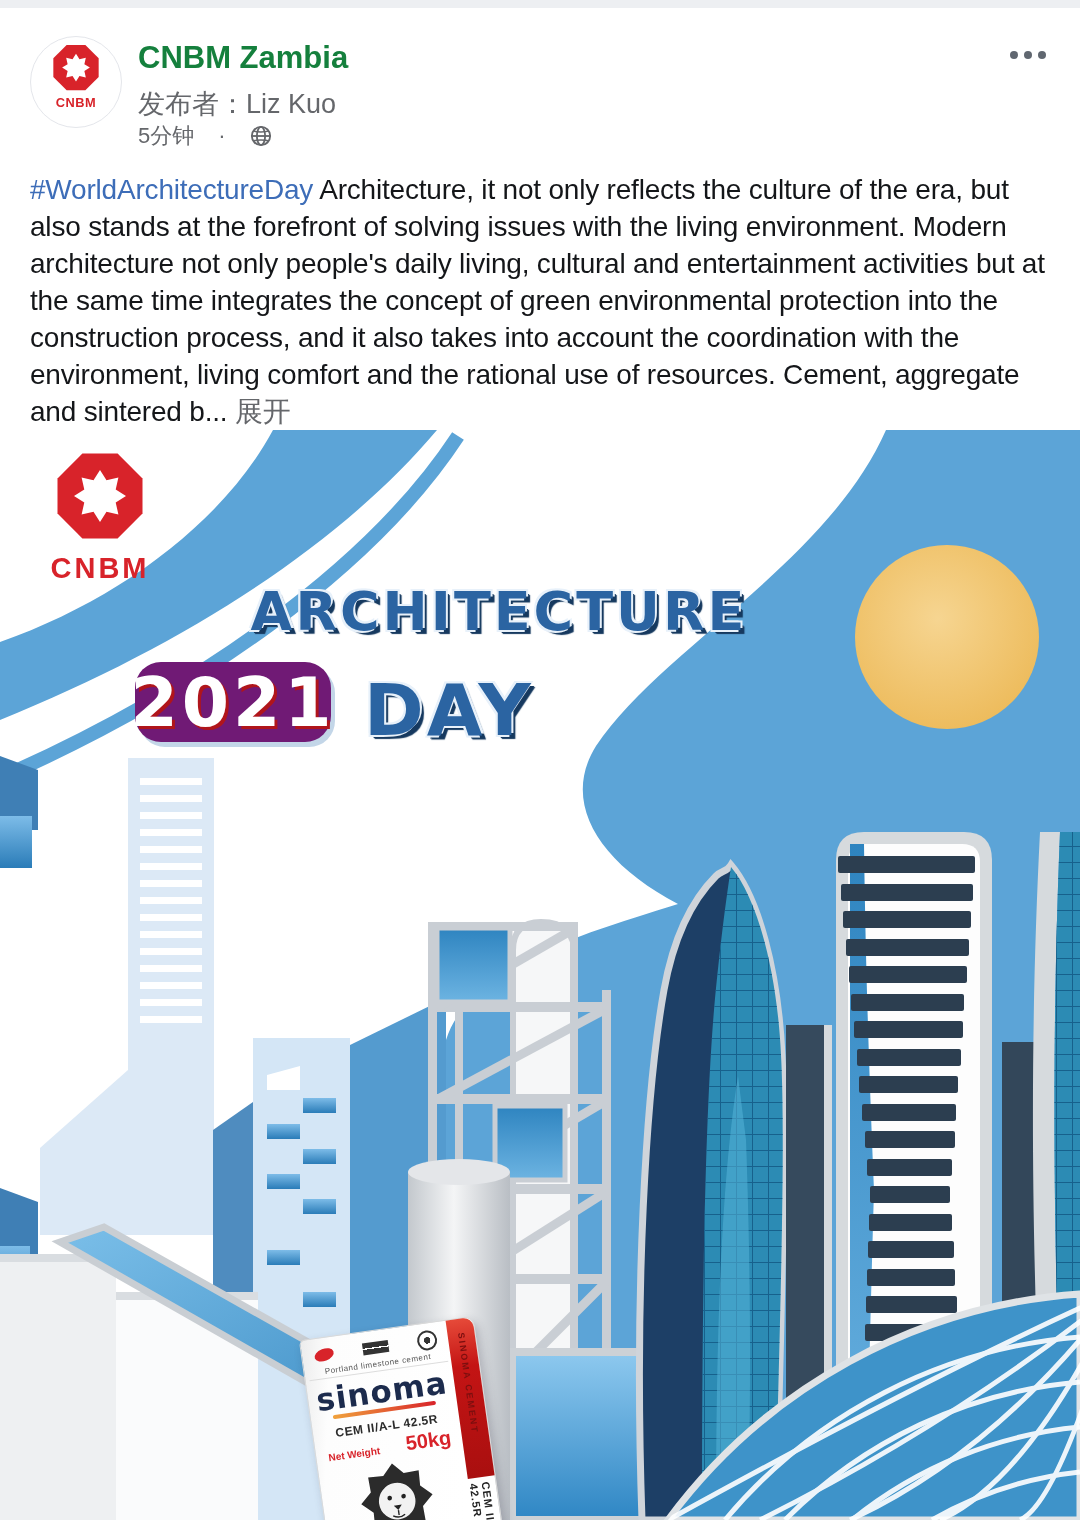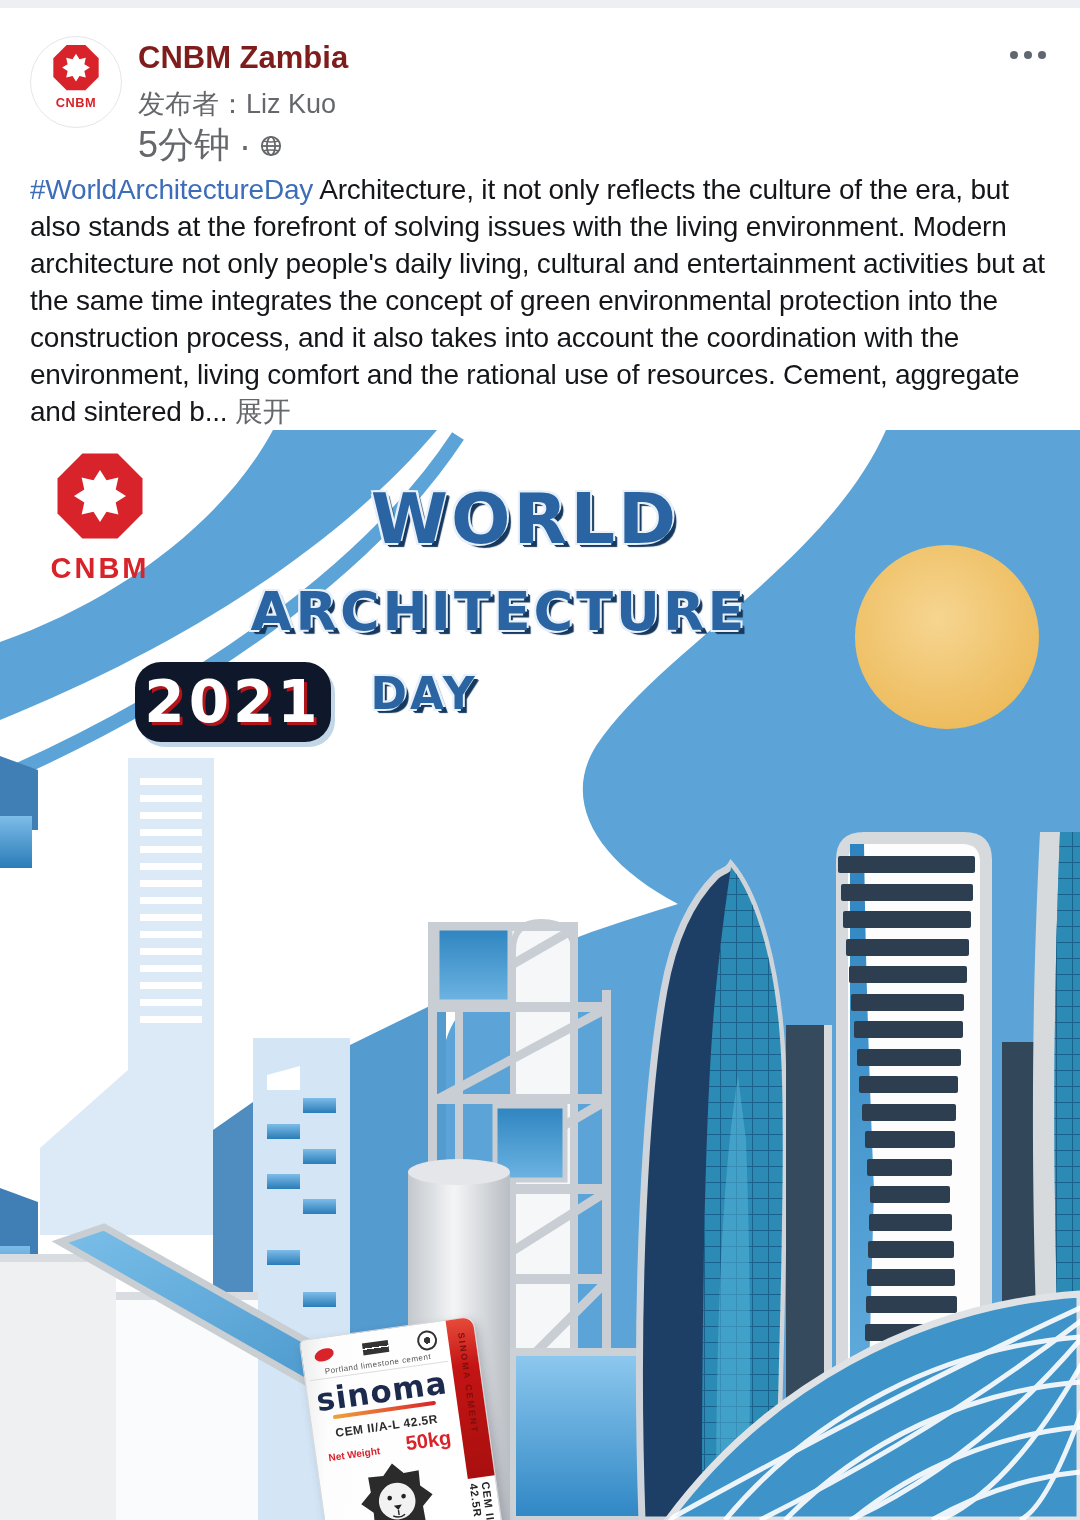--- a/index.html
+++ b/index.html
@@ -7,24 +7,24 @@
     width:1080px;height:1520px;overflow:hidden;background:#fff;
     font-family:"Liberation Sans","DejaVu Sans",sans-serif;
     -webkit-font-smoothing:antialiased;position:relative;
   }
   .top-strip{position:absolute;top:0;left:0;width:1080px;height:8px;background:#edeff2;border-bottom:1px solid #e2e4e8;}
 
   
   .post-header{position:absolute;top:8px;left:0;width:1080px;height:155px;background:#fff;}
   .avatar{position:absolute;left:30px;top:28px;width:90px;height:90px;border-radius:50%;
     background:#fff;border:1px solid #e4e6eb;display:flex;align-items:center;justify-content:center;cursor:pointer;}
-  .page-name{position:absolute;left:138px;top:32px;font-size:31px;font-weight:bold;color:#7f1d1d;cursor:pointer;}
+  .page-name{position:absolute;left:138px;top:32px;font-size:31px;font-weight:bold;color:#15803d;cursor:pointer;}
   .byline{position:absolute;left:138px;top:78px;font-size:27px;color:#65676b;}
   .byline .author{color:#65676b;cursor:pointer;}
-  .meta-row{position:absolute;left:138px;top:113px;font-size:36px;color:#65676b;display:flex;align-items:center;gap:9px;}
+  .meta-row{position:absolute;left:138px;top:113px;font-size:22px;color:#65676b;display:flex;align-items:center;gap:24px;}
   .menu-dots{position:absolute;right:22px;top:30px;width:60px;height:34px;display:flex;align-items:center;justify-content:center;gap:6px;cursor:pointer;}
   .menu-dots i{width:8px;height:8px;border-radius:50%;background:#606770;display:block;}
 
   
   .post-text{position:absolute;top:163px;left:30px;width:1025px;height:262px;overflow:hidden;
     font-size:28px;line-height:37px;color:#141619;letter-spacing:-0.2px;margin-top:8px;}
   .hashtag{color:#3d6db8;cursor:pointer;}
   .expand-link{color:#65676b;cursor:pointer;}
 
   
@@ -32,24 +32,24 @@
   .poster svg.art{position:absolute;top:0;left:0;}
 
   .p-logo{position:absolute;left:40px;top:18px;width:120px;height:150px;text-align:center;}
   .p-logo .p-logo-text{margin-top:4px;font-size:29px;font-weight:bold;color:#d8232a;letter-spacing:3px;font-family:"Liberation Sans",sans-serif;}
 
   .p-title{position:absolute;font-family:"DejaVu Sans",sans-serif;font-weight:bold;color:#2b64a2;
     letter-spacing:3px;text-align:center;
     text-shadow:-2px -2px 0 #e8f1fa,2px -2px 0 #e8f1fa,-2px 2px 0 #e8f1fa,3px 3px 0 #16395f,4px 4px 1px #16395f;}
   .t-world{left:330px;top:48px;width:390px;font-size:70px;}
   .t-arch{left:179px;top:150px;width:640px;font-size:54px;}
-  .t-day{left:344px;top:238px;width:160px;font-size:44px;}
-  .year-badge{position:absolute;left:135px;top:232px;width:196px;height:80px;background:#0f172a;border-radius:26px;
+  .t-day{left:364px;top:238px;width:160px;font-size:72px;}
+  .year-badge{position:absolute;left:135px;top:232px;width:196px;height:80px;background:#701a75;border-radius:26px;
     box-shadow:4px 5px 0 #c3d6e8;display:flex;align-items:center;justify-content:center;
-    font-family:"DejaVu Sans",sans-serif;font-weight:bold;font-size:58px;color:#fff;letter-spacing:4px;
+    font-family:"DejaVu Sans",sans-serif;font-weight:bold;font-size:68px;color:#fff;letter-spacing:4px;
     text-shadow:3px 3px 0 #b0151b;}
 
   
   .bag{position:absolute;left:298px;top:898px;width:174px;height:250px;transform:rotate(-8deg);transform-origin:50% 0;
     background:linear-gradient(100deg,#ececec 0%,#fdfdfd 14%,#ffffff 80%);
     border:1px solid #d9d9d9;border-radius:6px 10px 2px 2px;box-shadow:3px 5px 10px rgba(40,40,60,.25);}
   .bag-stripe{position:absolute;right:0;top:0;width:27px;height:64%;
     background:linear-gradient(180deg,#e64a39 0%,#c41414 30%,#a90f0f 100%);
     border-radius:0 10px 0 0;display:flex;align-items:flex-start;justify-content:center;}
   .bag-stripe span{writing-mode:vertical-rl;font-size:9px;font-weight:bold;color:#7c0f0f;letter-spacing:2px;margin-top:14px;}
@@ -312,21 +312,20 @@
   </svg>
 
   <div class="p-logo">
     <svg width="104" height="96" viewBox="0 0 104 96">
       <polygon points="94.5,65.6 69.6,90.5 34.4,90.5 9.5,65.6 9.5,30.4 34.4,5.5 69.6,5.5 94.5,30.4" fill="#d8232a"></polygon>
       <polygon fill="#fff" points="78,48 67.7,54.5 70.4,66.4 58.5,63.7 52,74 45.5,63.7 33.6,66.4 36.3,54.5 26,48 36.3,41.5 33.6,29.6 45.5,32.3 52,22 58.5,32.3 70.4,29.6 67.7,41.5"></polygon>
     </svg>
     <div class="p-logo-text">CNBM</div>
   </div>
 
-  <div class="p-title t-world">WORLD</div>
   <div class="p-title t-arch">ARCHITECTURE</div>
   <div class="year-badge">2021</div>
   <div class="p-title t-day">DAY</div>
 
   <div class="bag">
     <div class="bag-stripe">
       <span>SINOMA CEMENT</span>
     </div>
     <div class="bag-side-spec">CEM II/A-L 42.5R</div>
     <div class="bag-front">

